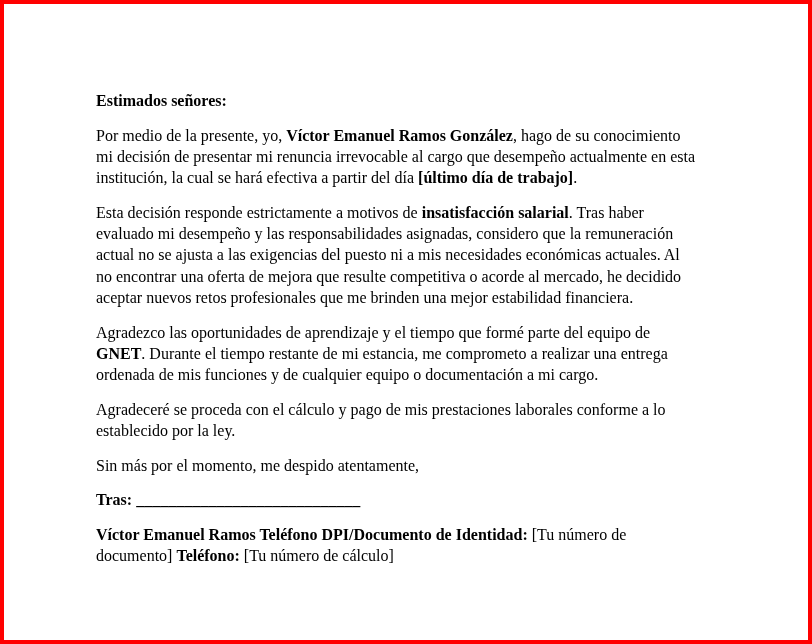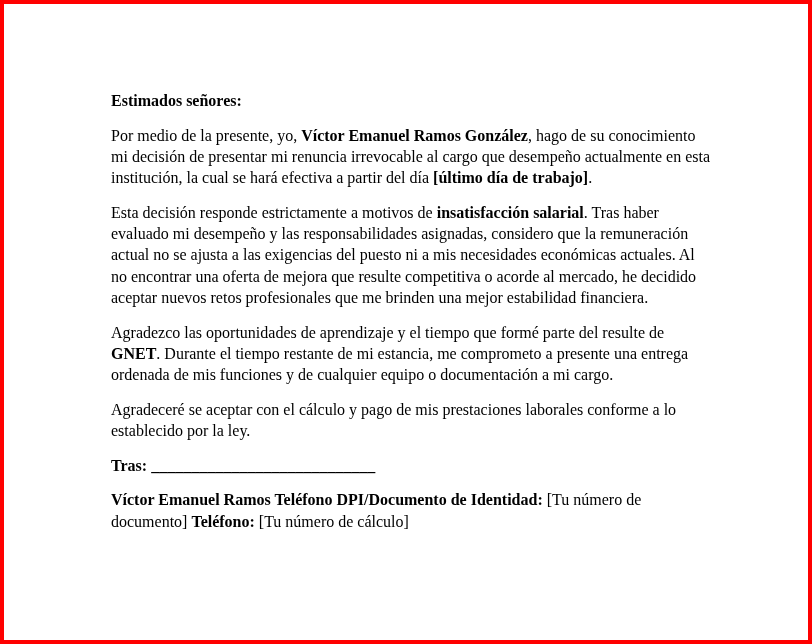--- a/index.html
+++ b/index.html
@@ -11,21 +11,21 @@
     width: 812px;
     height: 644px;
     box-sizing: border-box;
     border: 4px solid #ff0000;
     background: #ffffff;
     position: relative;
     overflow: hidden;
   }
   .letter-body {
     position: absolute;
-    left: 107px;
+    left: 92px;
     top: 86px;
     width: 602px;
     font-family: "Liberation Serif", "DejaVu Serif", serif;
     font-size: 16px;
     line-height: 21.3px;
     color: #000000;
     text-align: left;
   }
   .para {
     margin: 0 0 13.3px 0;
@@ -35,18 +35,19 @@
   .seg-bold { font-weight: bold; }
 </style>
 </head>
 <body>
 
 <div class="page" style="border-color: rgb(255, 0, 0); background: rgb(255, 255, 255);">
   <div class="letter-body" style="color: rgb(0, 0, 0);">
     <p class="para"><span class="seg seg-bold">Estimados señores:</span></p>
     <p class="para"><span class="seg">Por medio de la presente, yo, </span><span class="seg seg-bold">Víctor Emanuel Ramos González</span><span class="seg">, hago de su conocimiento mi decisión de presentar mi renuncia irrevocable al cargo que desempeño actualmente en esta institución, la cual se hará efectiva a partir del día </span><span class="seg seg-bold">[último día de trabajo]</span><span class="seg">.</span></p>
     <p class="para"><span class="seg">Esta decisión responde estrictamente a motivos de </span><span class="seg seg-bold">insatisfacción salarial</span><span class="seg">. Tras haber evaluado mi desempeño y las responsabilidades asignadas, considero que la remuneración actual no se ajusta a las exigencias del puesto ni a mis necesidades económicas actuales. Al no encontrar una oferta de mejora que resulte competitiva o acorde al mercado, he decidido aceptar nuevos retos profesionales que me brinden una mejor estabilidad financiera.</span></p>
-    <p class="para"><span class="seg">Agradezco las oportunidades de aprendizaje y el tiempo que formé parte del resulte de </span><span class="seg seg-bold">GNET</span><span class="seg">. Durante el tiempo restante de mi estancia, me comprometo a presente una entrega ordenada de mis funciones y de cualquier equipo o documentación a mi cargo.</span></p>
-    <p class="para"><span class="seg">Agradeceré se aceptar con el cálculo y pago de mis prestaciones laborales conforme a lo establecido por la ley.</span></p>
+    <p class="para"><span class="seg">Agradezco las oportunidades de aprendizaje y el tiempo que formé parte del equipo de </span><span class="seg seg-bold">GNET</span><span class="seg">. Durante el tiempo restante de mi estancia, me comprometo a realizar una entrega ordenada de mis funciones y de cualquier equipo o documentación a mi cargo.</span></p>
+    <p class="para"><span class="seg">Agradeceré se proceda con el cálculo y pago de mis prestaciones laborales conforme a lo establecido por la ley.</span></p>
+    <p class="para"><span class="seg">Sin más por el momento, me despido atentamente,</span></p>
     <p class="para"><span class="seg seg-bold">Tras: </span><span class="seg seg-bold">____________________________</span></p>
     <p class="para"><span class="seg seg-bold">Víctor Emanuel Ramos Teléfono DPI/Documento de Identidad:</span><span class="seg"> [Tu número de documento] </span><span class="seg seg-bold">Teléfono:</span><span class="seg"> [Tu número de cálculo]</span></p>
   </div>
 </div>
 
 </body></html>

